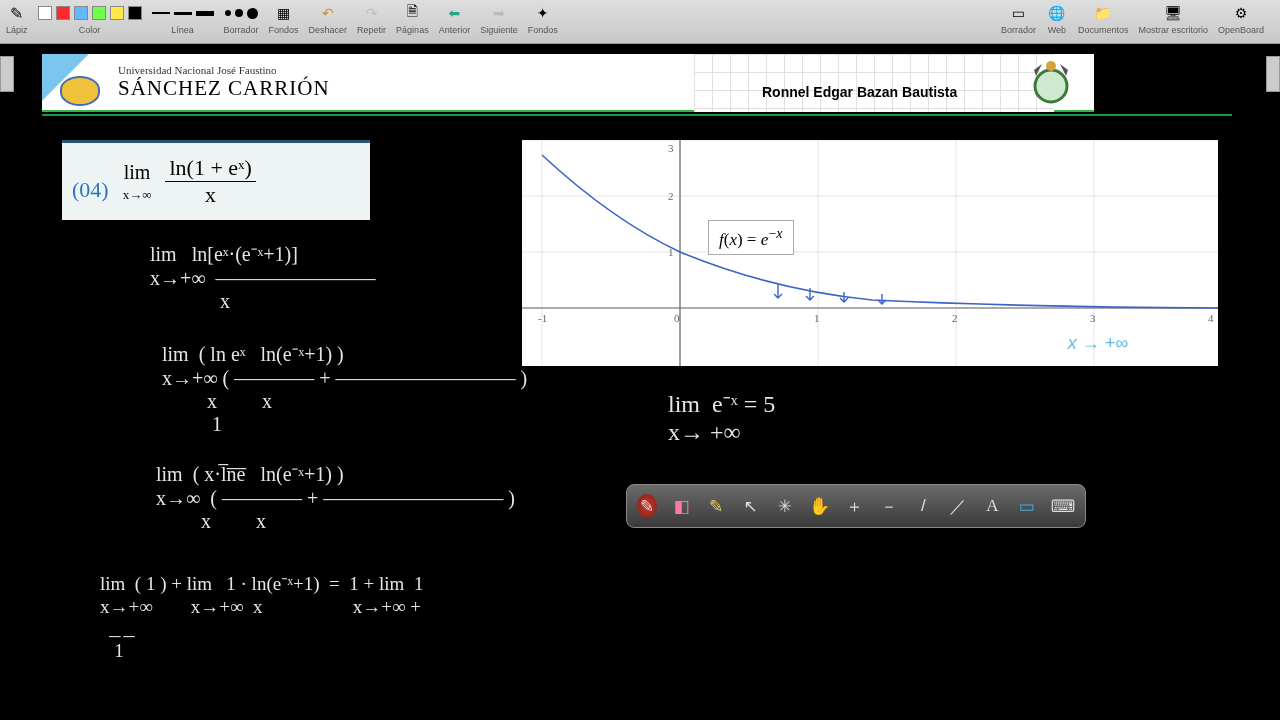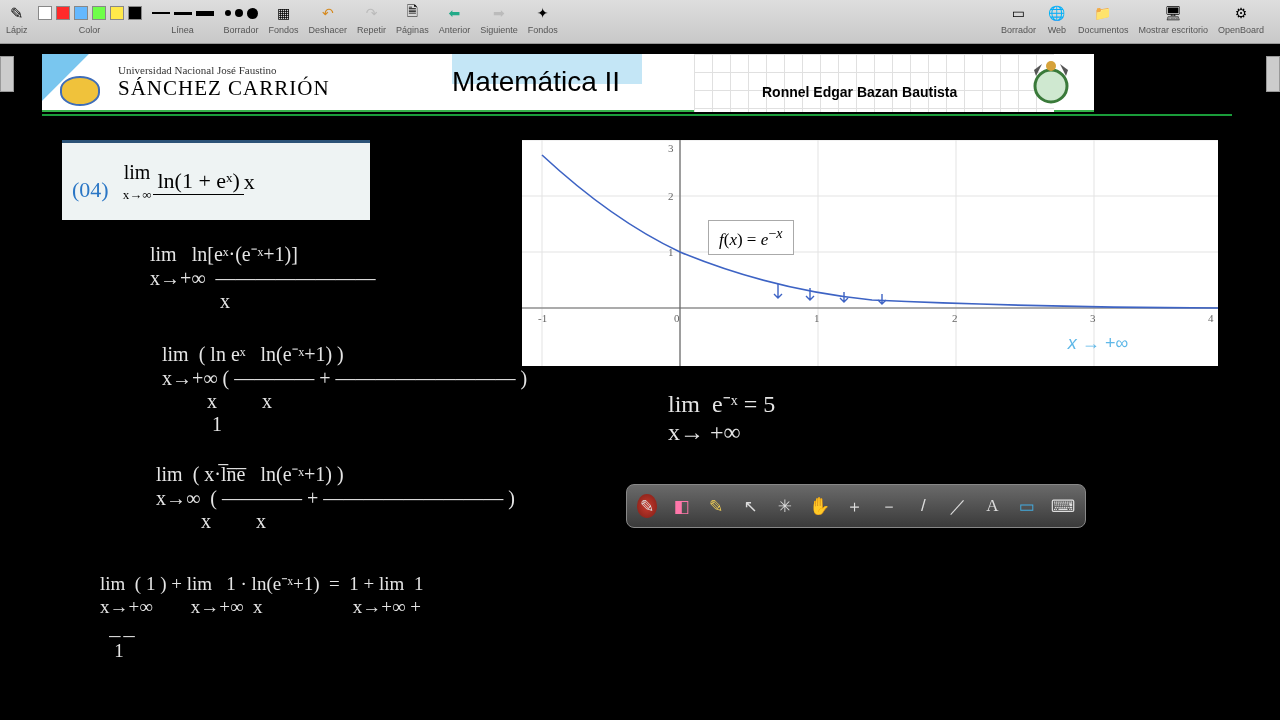--- a/index.html
+++ b/index.html
@@ -37,21 +37,21 @@
   .badge{position:absolute;right:16px;top:4px;width:54px;height:50px}
   .badge svg{width:100%;height:100%}
   
   .green-line{position:absolute;top:114px;left:42px;width:1190px;height:2px;background:#1a9c3a}
   
   
   .prob{position:absolute;top:140px;left:62px;width:308px;height:80px;background:#eef3f3;border-top:3px solid #2b5276;display:flex;align-items:center;font-family:'Times New Roman',serif}
   .prob .num{color:#2a76c5;font-size:22px;margin:16px 14px 0 10px}
   .prob .lim{font-size:20px;text-align:center;line-height:1}
   .prob .sub{font-size:13px}
-  .prob .frac{display:inline-flex;align-items:center;font-size:22px;margin-left:2px}
+  .prob .frac{display:inline-flex;flex-direction:column;align-items:center;font-size:22px;margin-left:14px}
   .prob .frac .top{border-bottom:1.5px solid #000;padding:0 4px}
   
   
   .graph{position:absolute;top:140px;left:522px;width:696px;height:226px;background:#fff}
   .graph svg{width:100%;height:100%}
   .flabel{position:absolute;top:80px;left:186px;border:1px solid #aaa;padding:4px 10px;font-family:'Times New Roman',serif;font-size:17px;background:#fff}
   .arrow-note{position:absolute;bottom:12px;right:90px;color:#5fb8e8;font-size:18px;font-style:italic}
   
   
   .hw{position:absolute;color:#e5e5e5;font-family:'Segoe Script','Comic Sans MS',cursive;font-size:20px;white-space:pre}
@@ -176,24 +176,20 @@
 <div class="side-handle left"></div>
 <div class="side-handle right"></div>
 
 <div class="header-card">
   <div class="uni-logo">
       <div class="seal"></div>
     </div>
   <div class="uni-text">
     <div class="s1">Universidad Nacional José Faustino</div>
     <div class="s2">SÁNCHEZ CARRIÓN</div>
-  </div>
-  <div class="course">
-    <div class="course-bg"></div>
-      <span>Matemática II</span>
   </div>
   <div class="grid-bg"></div>
   <div class="author">Ronnel Edgar Bazan Bautista</div>
   <div class="badge">
     <svg viewBox="0 0 54 50">
         <circle cx="27" cy="28" r="16" fill="#cfe8d0" stroke="#3a7a3a" stroke-width="3"></circle>
         <path d="M10 12 L18 6 L12 18 Z" fill="#555"></path>
         <path d="M44 12 L36 6 L42 18 Z" fill="#555"></path>
         <circle cx="27" cy="8" r="5" fill="#d6a23a"></circle>
       </svg>

